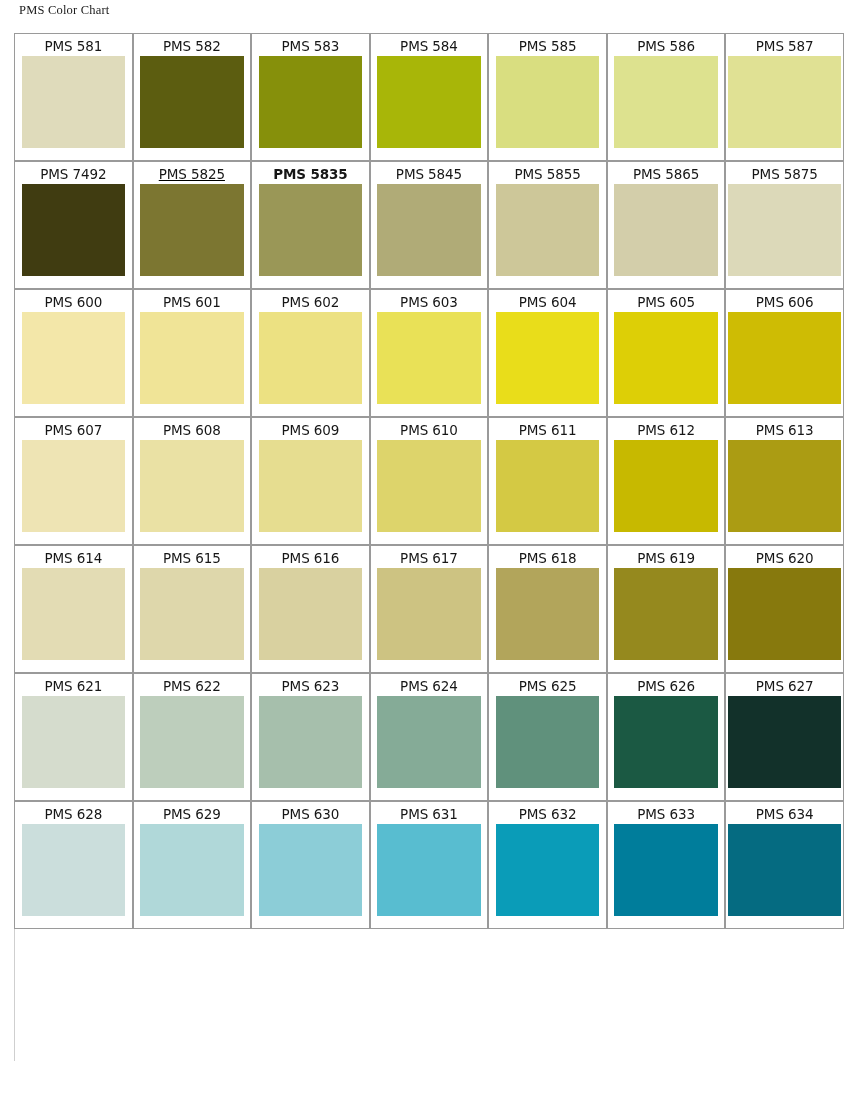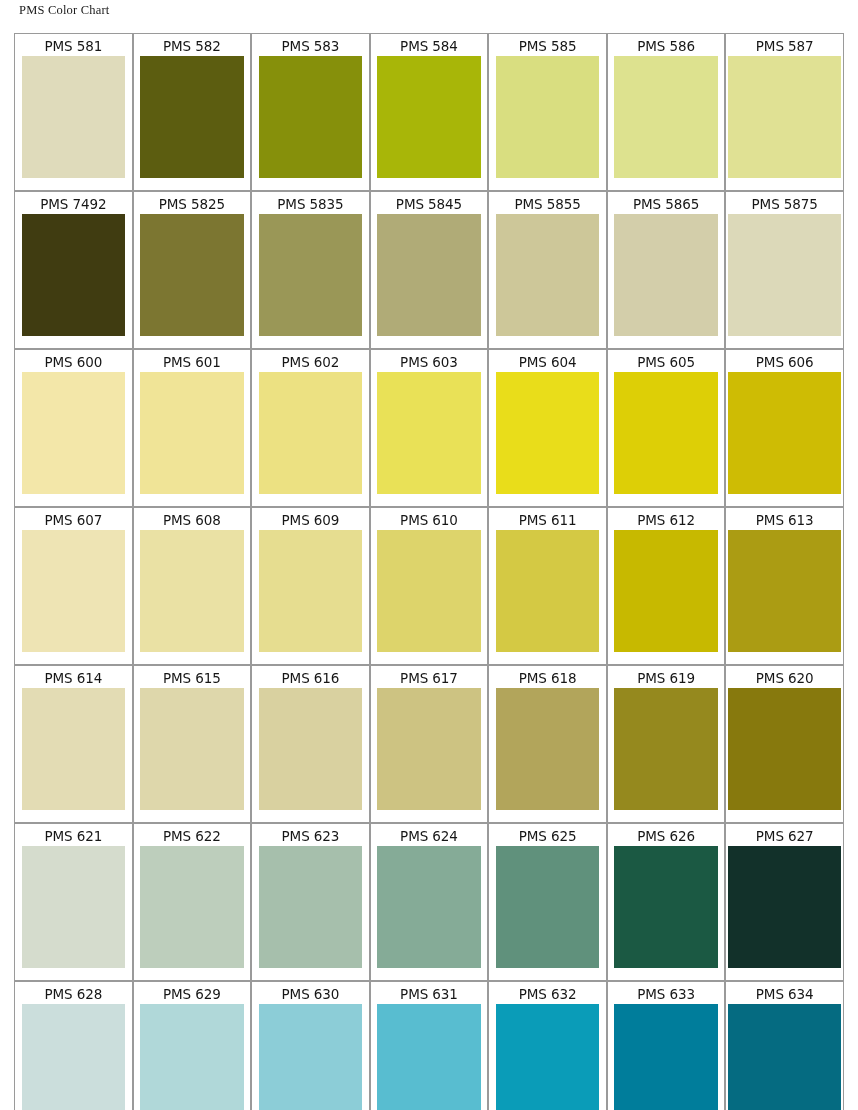--- a/index.html
+++ b/index.html
@@ -47,21 +47,21 @@
     border-collapse: separate;
     border-spacing: 0;
   }
   .chart td {
     padding: 0;
     vertical-align: top;
   }
 
   .cell {
     position: relative;
-    height: 158px;
+    height: 128px;
     box-sizing: border-box;
     border: 1px solid #9a9a9a;
     background: #ffffff;
     padding: 2px 2px 8px 2px;
     display: flex;
     flex-direction: column;
     align-items: center;
   }
 
   .cell-label {
@@ -139,27 +139,27 @@
           </div>
         </td>
       </tr>
       <tr>
         <td style="width: 14.2857%;">
           <div class="cell">
             <div class="cell-label">PMS 7492</div>
             <div class="swatch" style="background: rgb(64, 60, 17);"></div>
           </div>
         </td>
-        <td style="width: 14.2857%;">
+        <td style="width: 14.2857%; text-decoration: underline;">
           <div class="cell">
             <div class="cell-label">PMS 5825</div>
             <div class="swatch" style="background: rgb(124, 118, 49);"></div>
           </div>
         </td>
-        <td style="width: 14.2857%;">
+        <td style="width: 14.2857%; font-weight: bold;">
           <div class="cell">
             <div class="cell-label">PMS 5835</div>
             <div class="swatch" style="background: rgb(154, 151, 87);"></div>
           </div>
         </td>
         <td style="width: 14.2857%;">
           <div class="cell">
             <div class="cell-label">PMS 5845</div>
             <div class="swatch" style="background: rgb(176, 171, 119);"></div>
           </div>

